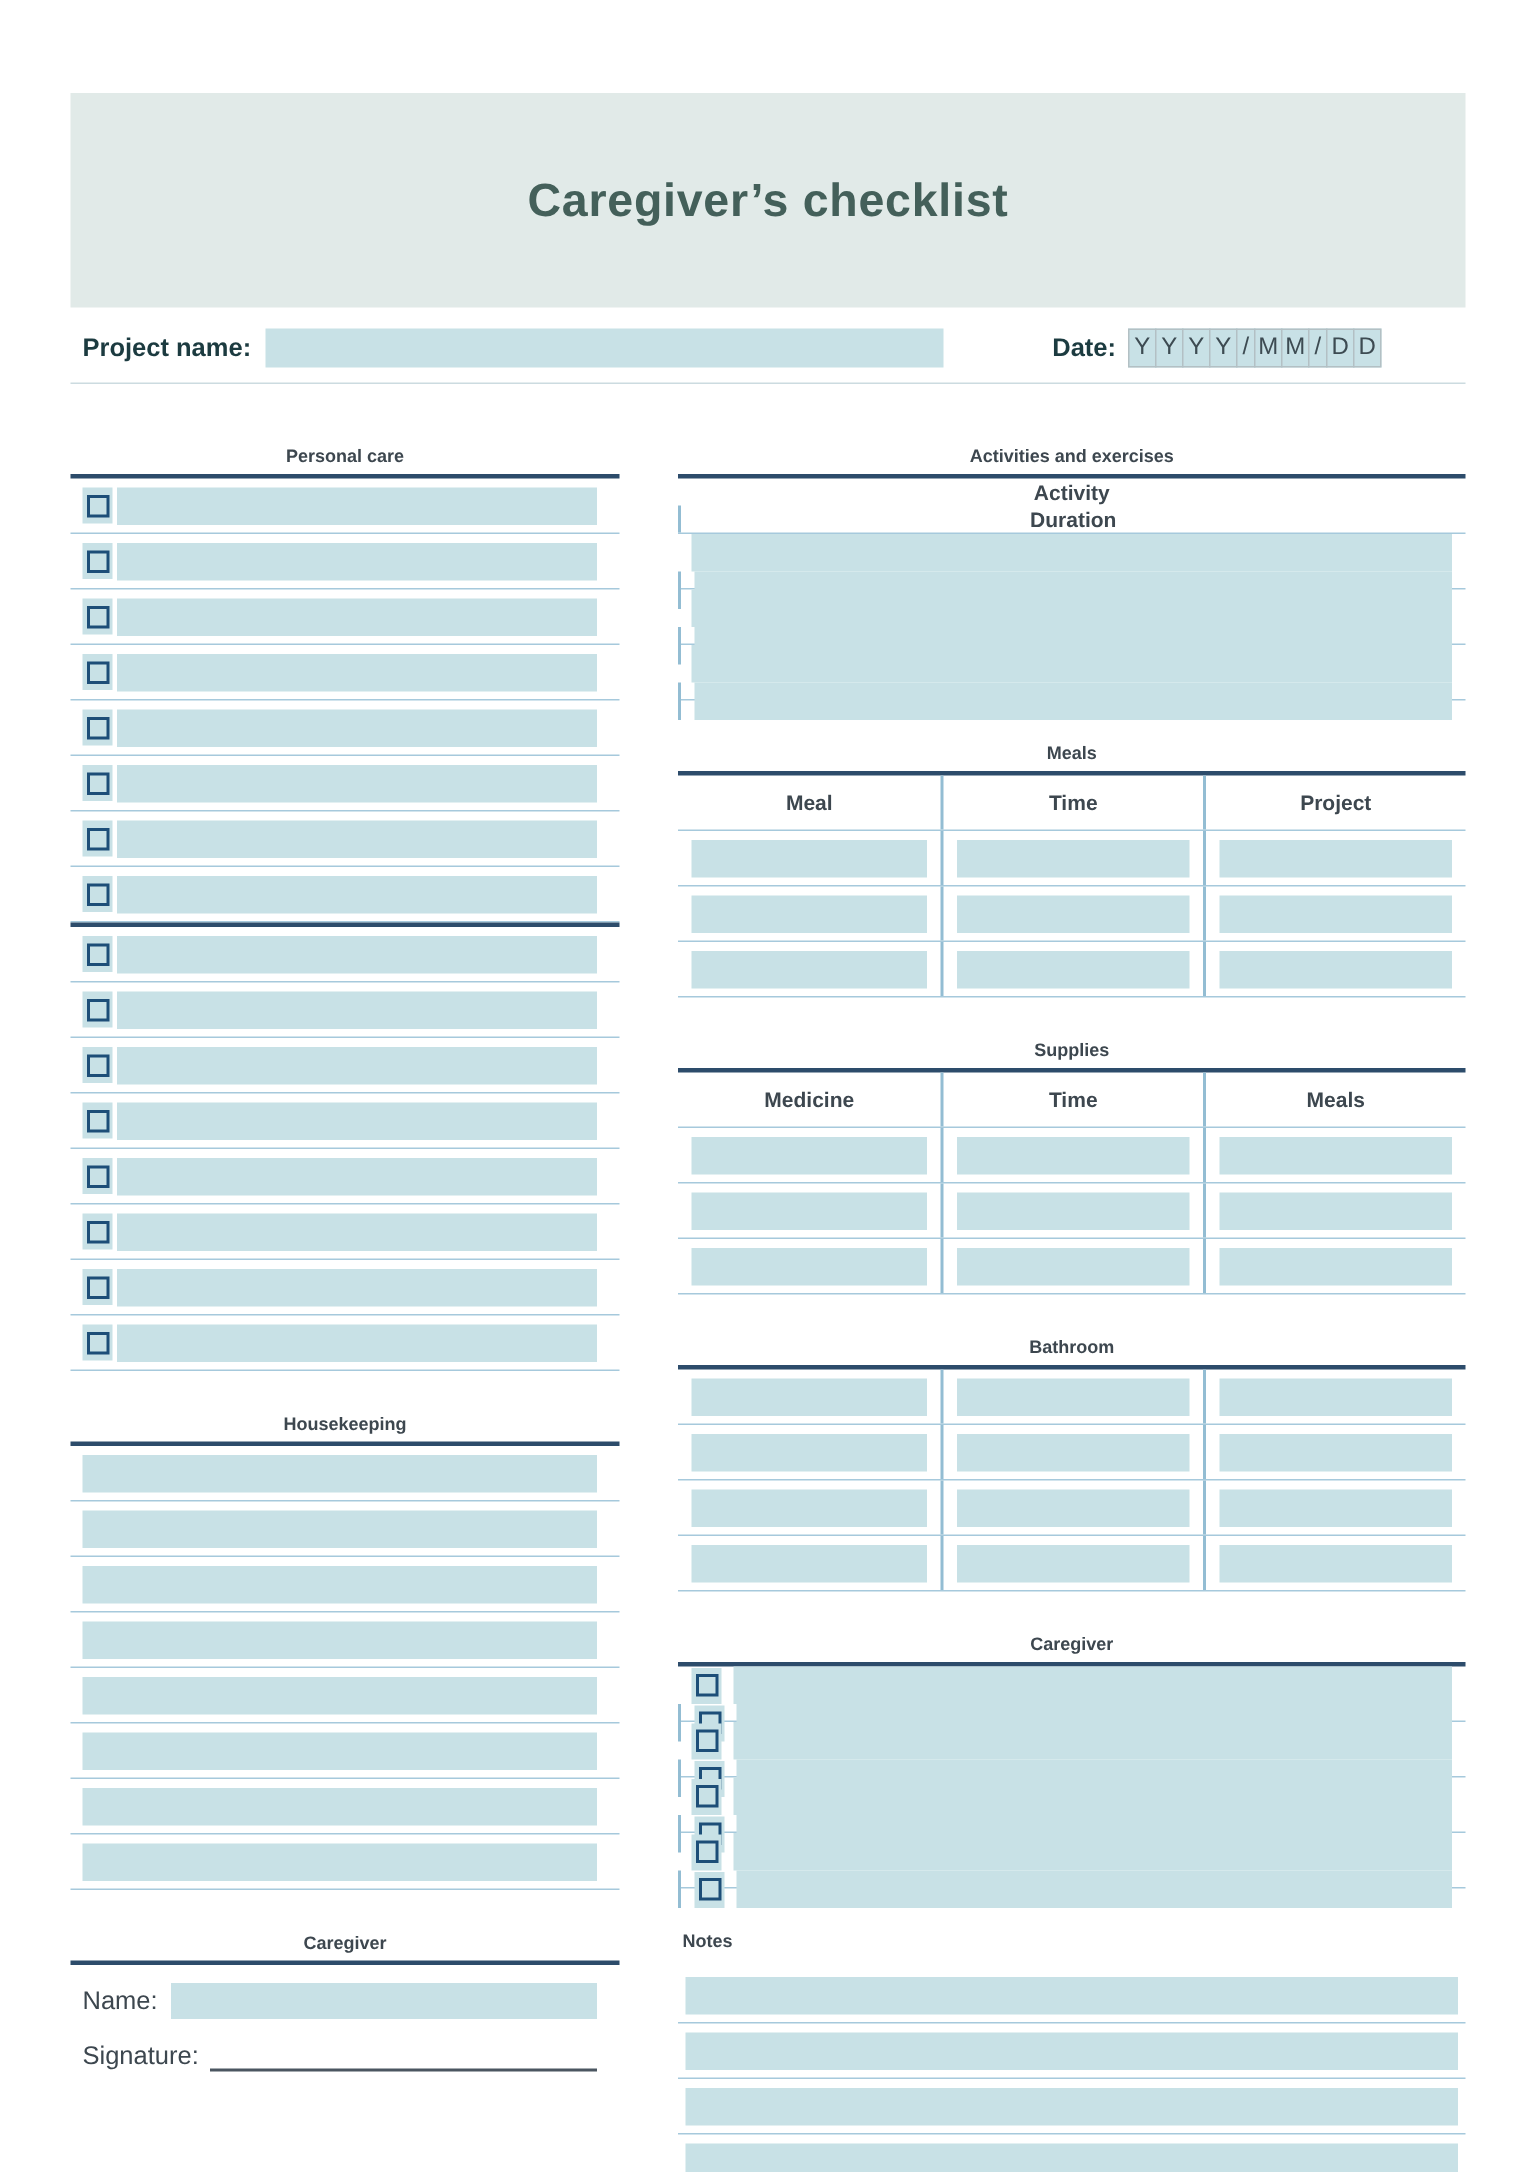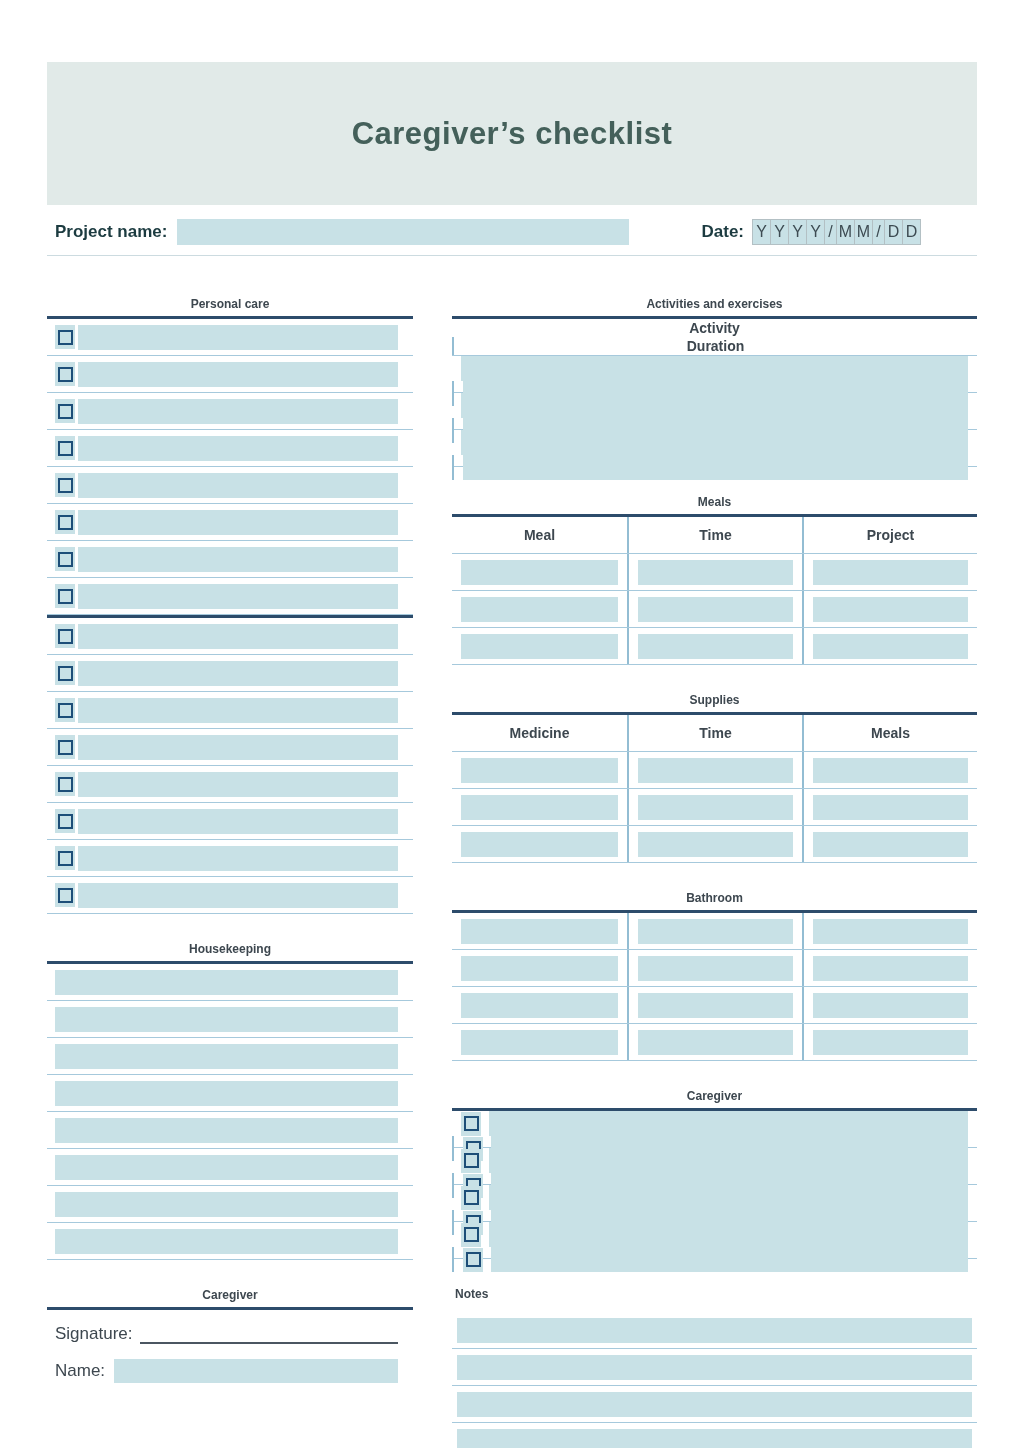--- a/index.html
+++ b/index.html
@@ -193,26 +193,26 @@
             <div class="fld grow"></div>
           </div>
           <div class="crow">
             <div class="fld grow"></div>
           </div>
         </div>
 
       <h2 class="sec mt">Caregiver</h2>
       <div class="rule"></div>
       <div class="cgrow">
+        <span class="cglabel">Name:</span>
+        <div class="namefield"></div>
+      </div>
+      <div class="cgrow">
         <span class="cglabel">Signature:</span>
         <div class="sigline"></div>
-      </div>
-      <div class="cgrow">
-        <span class="cglabel">Name:</span>
-        <div class="namefield"></div>
       </div>
     </div>
 
     <div class="colgap"></div>
 
     <div class="col right">
       <h2 class="sec">Activities and exercises</h2>
       <div class="rule"></div>
       <div class="thead cols-2">
         <div class="hcell">Activity</div>

